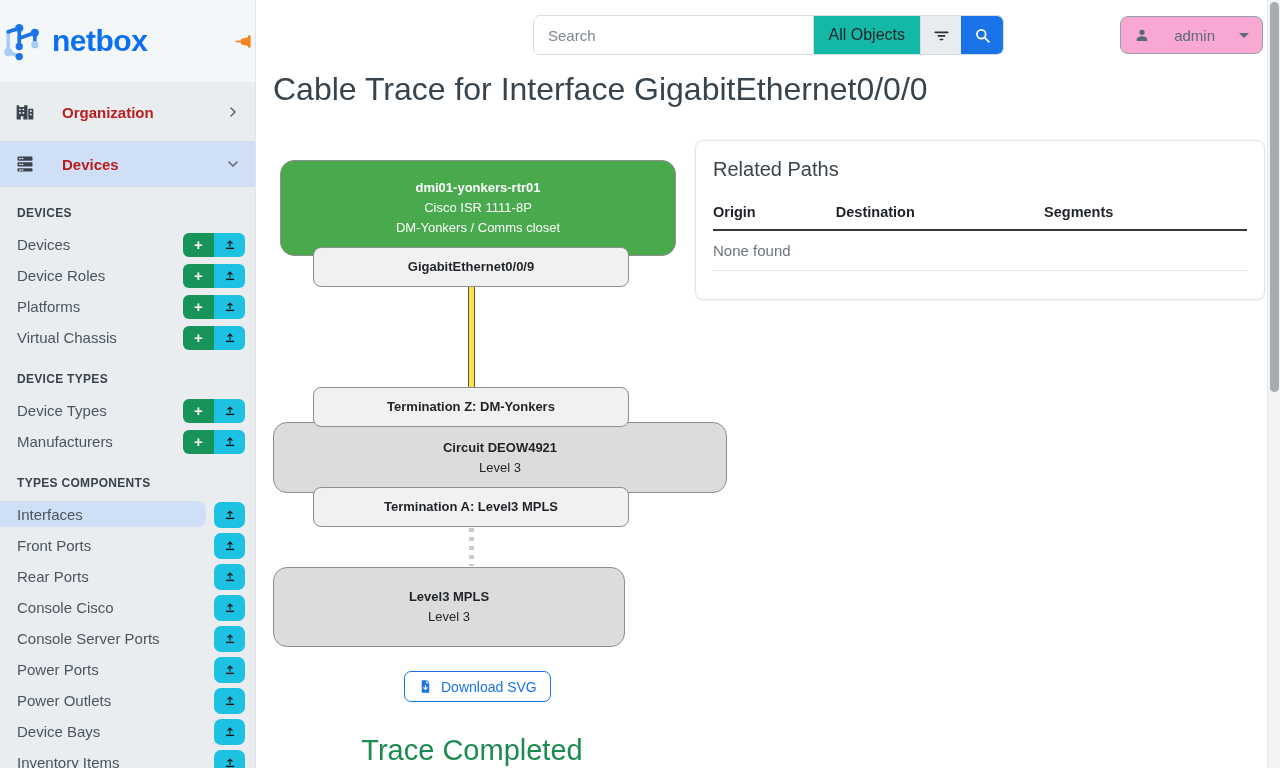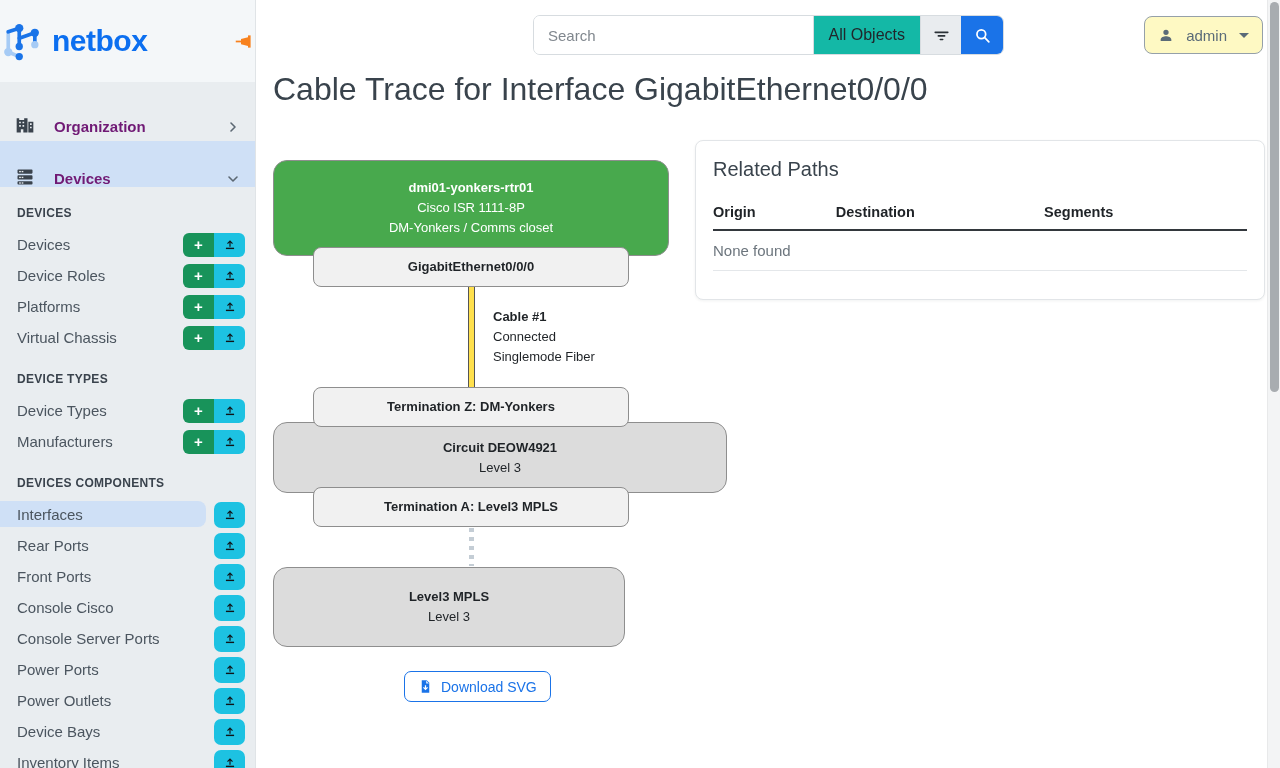--- a/index.html
+++ b/index.html
@@ -22,23 +22,23 @@
     height: 82px; background: #f4f7f9;
     display: flex; align-items: center; padding: 0 0;
   }
   .brand-text {
     font-size: 30px; font-weight: 700; color: #0c6ff0;
     letter-spacing: -0.5px; margin-left: 8px;
   }
   .pin { margin-left: auto; }
 
   .nav-top-item {
-    height: 46px; display: flex; align-items: flex-end;
-    padding: 0 14px 0 15px; gap: 19px;
-    color: #701a75; font-weight: 700; font-size: 15px;
+    height: 46px; display: flex; align-items: center;
+    padding: 0 14px 0 15px; gap: 27px;
+    color: #b91c1c; font-weight: 700; font-size: 15px;
     cursor: pointer;
   }
   .nav-top-item.first { margin-top: 7px; }
   .nav-top-item.active { background: #cfe0f6; margin-top: 6px; }
   .nav-top-item .chev { margin-left: auto; color: #5c6873; display: flex; }
 
   .group-header {
     padding: 19px 17px 9px;
     font-size: 12px; font-weight: 700; color: #3a434d;
     letter-spacing: 0.3px;
@@ -94,42 +94,42 @@
     display: flex; align-items: center; justify-content: center;
     color: #2b3137; cursor: pointer;
   }
   .btn-search {
     width: 42px; background: #1a73e8; border: none;
     display: flex; align-items: center; justify-content: center; cursor: pointer;
   }
 
   .user-btn {
     position: absolute; right: 17px; top: 16px; height: 38px;
-    background: #fef9c3; border: 1px solid #95a0a9; border-radius: 8px;
-    padding: 0 13px; display: flex; align-items: center; gap: 12px;
+    background: #f9a8d4; border: 1px solid #95a0a9; border-radius: 8px;
+    padding: 0 13px; display: flex; align-items: center; gap: 24px;
     color: #5a6b78; font-size: 15px; cursor: pointer;
     font-family: "Liberation Sans", sans-serif;
   }
   .caret-down {
     width: 0; height: 0; border-left: 5px solid transparent;
     border-right: 5px solid transparent; border-top: 5px solid #5a6b78;
   }
 
   .page-title {
     position: absolute; left: 17px; top: 71px;
     font-size: 32px; font-weight: 400; color: #39434c;
   }
 
   
   .node {
     position: absolute; border: 1px solid #8e8e8e; text-align: center;
     font-size: 13px; line-height: 20px; color: #1f2327;
   }
   .box-device {
-    left: 17px; top: 160px; width: 396px; height: 96px;
+    left: 24px; top: 160px; width: 396px; height: 96px;
     background: #48a94d; border-radius: 14px; color: #fff;
     padding-top: 17px; z-index: 1;
   }
   .box-device .nm { font-weight: 700; }
   .box-port {
     width: 316px; height: 40px; left: 57px;
     background: #f1f1f1; border-radius: 8px;
     display: flex; align-items: center; justify-content: center;
     font-weight: 700; z-index: 3;
   }
@@ -392,49 +392,49 @@
       <button class="btn-import">
           <span class="icon">
             <svg width="14" height="14">
               <use href="#i-upload"></use>
             </svg>
           </span>
         </button>
     </span>
   </div>
 
-  <div class="group-header">DEVICES COMPONENTS</div>
+  <div class="group-header">TYPES COMPONENTS</div>
 
   <div class="group-item">
     <span class="hl"></span>
     <span class="lbl">Interfaces</span>
     <span class="btns">
         <button class="btn-import solo">
           <span class="icon">
             <svg width="14" height="14">
               <use href="#i-upload"></use>
             </svg>
           </span>
         </button>
       </span>
   </div>
   <div class="group-item">
+    <span class="lbl">Front Ports</span>
+    <span class="btns">
+        <button class="btn-import solo">
+          <span class="icon">
+            <svg width="14" height="14">
+              <use href="#i-upload"></use>
+            </svg>
+          </span>
+        </button>
+      </span>
+  </div>
+  <div class="group-item">
     <span class="lbl">Rear Ports</span>
-    <span class="btns">
-        <button class="btn-import solo">
-          <span class="icon">
-            <svg width="14" height="14">
-              <use href="#i-upload"></use>
-            </svg>
-          </span>
-        </button>
-      </span>
-  </div>
-  <div class="group-item">
-    <span class="lbl">Front Ports</span>
     <span class="btns">
         <button class="btn-import solo">
           <span class="icon">
             <svg width="14" height="14">
               <use href="#i-upload"></use>
             </svg>
           </span>
         </button>
       </span>
   </div>
@@ -544,28 +544,23 @@
   </button>
 
   <h1 class="page-title">Cable Trace for Interface GigabitEthernet0/0/0</h1>
 
   <div class="node box-device">
     <div class="nm">dmi01-yonkers-rtr01</div>
     <div>Cisco ISR 1111-8P</div>
     <div>DM-Yonkers / Comms closet</div>
   </div>
 
-  <div class="node box-port box-iface">GigabitEthernet0/0/0</div>
+  <div class="node box-port box-iface">GigabitEthernet0/0/9</div>
 
   <div class="cable-line"></div>
-  <div class="cable-text">
-    <div class="bold-line">Cable #1</div>
-    <div>Connected</div>
-    <div>Singlemode Fiber</div>
-  </div>
 
   <div class="node box-port box-termz">Termination Z: DM-Yonkers</div>
 
   <div class="node box-circuit">
     <div class="bold-line">Circuit DEOW4921</div>
     <div>Level 3</div>
   </div>
 
   <div class="node box-port box-terma">Termination A: Level3 MPLS</div>
 
@@ -578,20 +573,21 @@
 
   <button class="btn-download">
     <span class="icon">
         <svg width="15" height="15">
           <use href="#i-filedown"></use>
         </svg>
       </span>
     <span>Download SVG</span>
   </button>
 
+  <div class="trace-result">Trace Completed</div>
 
   <section class="card">
     <div class="card-title">Related Paths</div>
     <table class="paths-table">
       <thead>
         <tr>
           <th>Origin</th>
           <th>Destination</th>
           <th>Segments</th>
         </tr>

